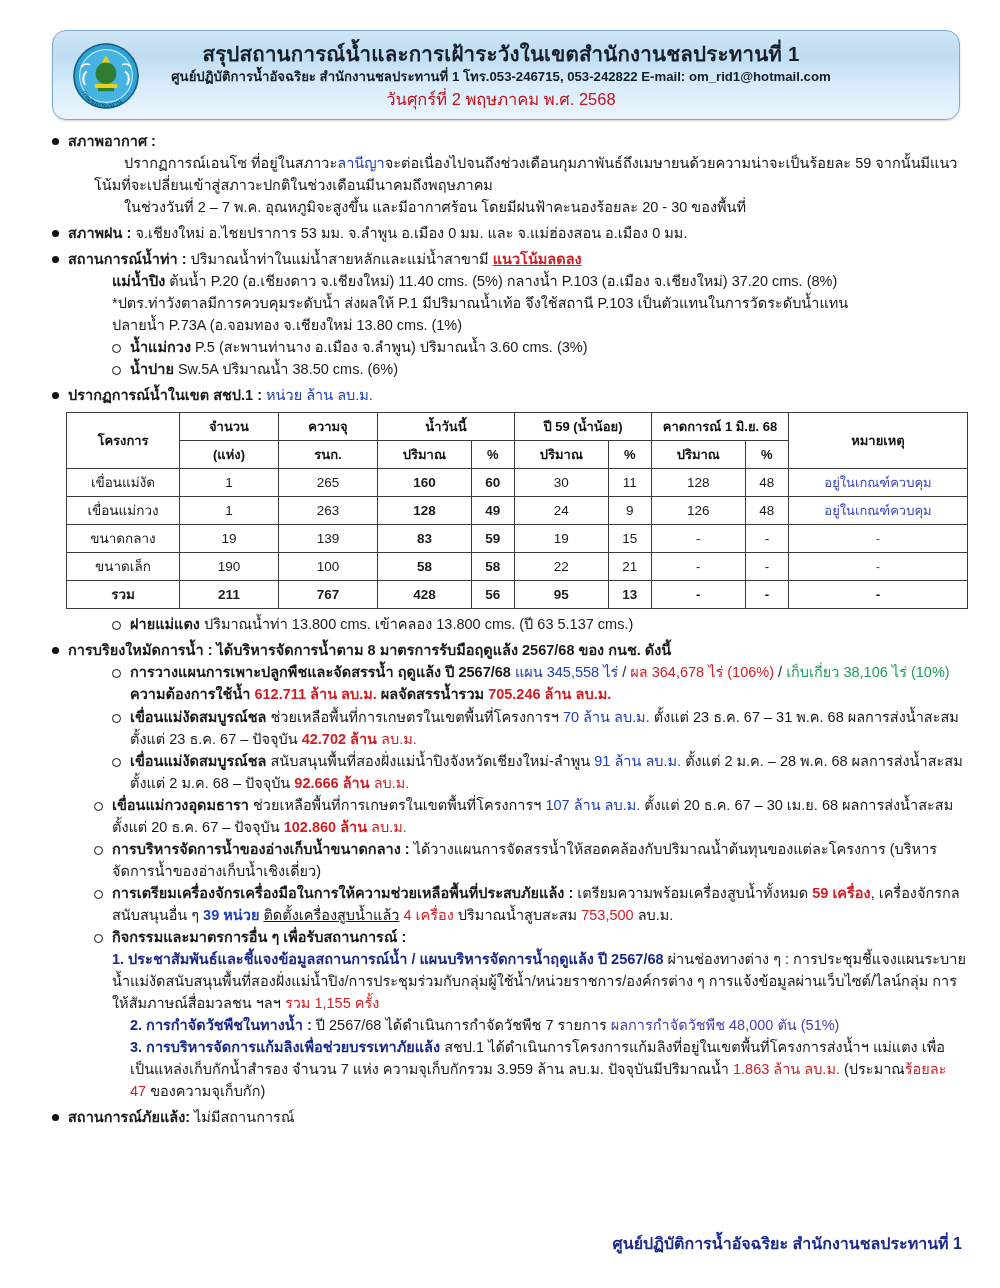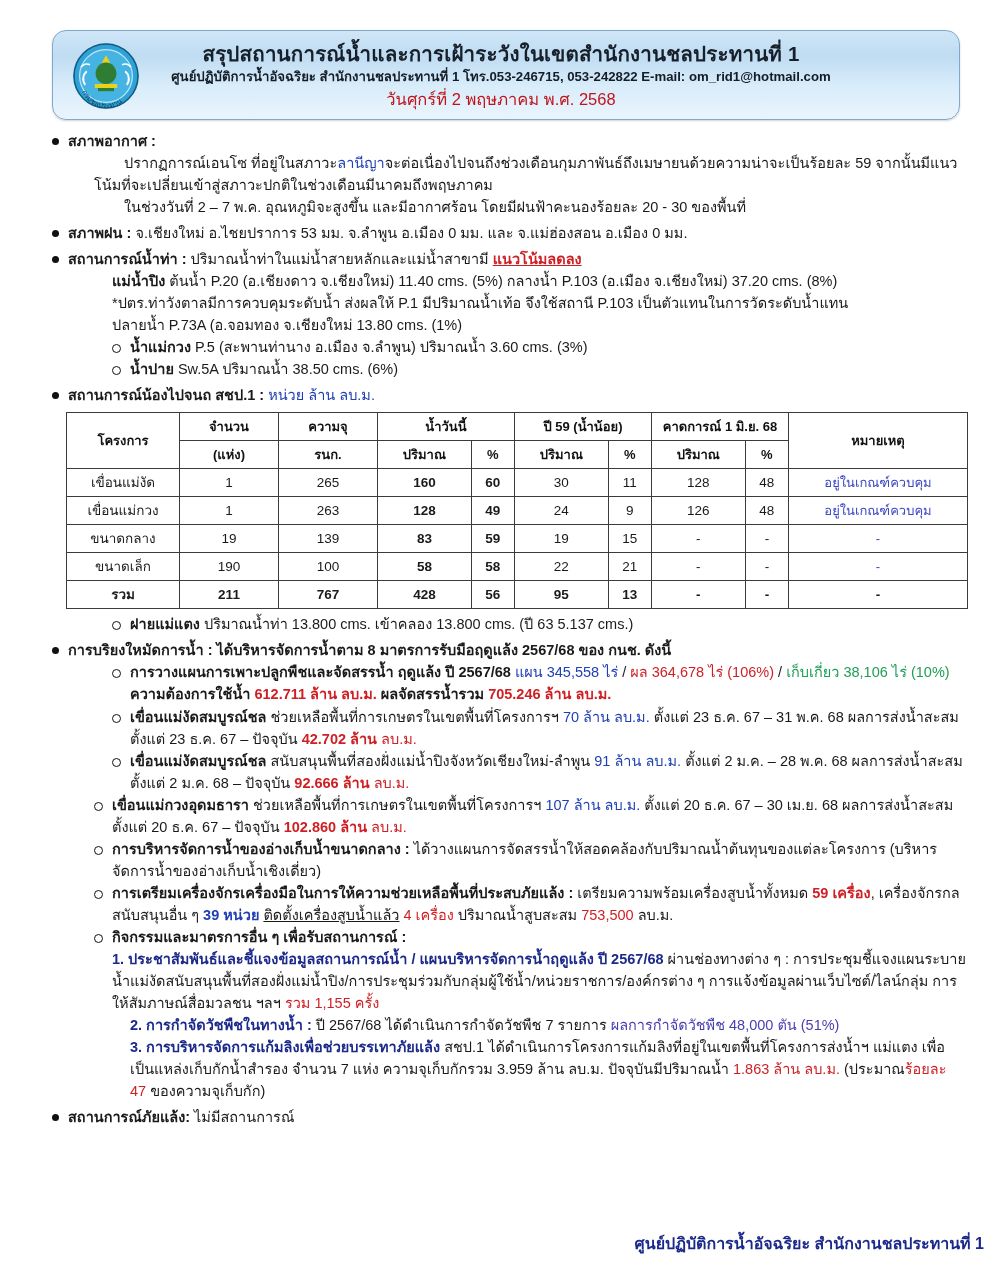--- a/index.html
+++ b/index.html
@@ -147,21 +147,21 @@
   td.v-bold { font-weight: bold; }
   tr.total td { font-weight: bold; }
   td.note { color: #3a46c4; font-size: 13px; }
 
   
   .footer {
     position: absolute;
     left: 0; right: 0;
     bottom: 62px;
     text-align: right;
-    padding-right: 16px;
+    padding-right: 38px;
     font-size: 16px;
     font-weight: bold;
     color: #1b2a8a;
   }
 </style>
 </head>
 <body>
 
 <div class="page">
 
@@ -243,21 +243,21 @@
           <span class="b">น้ำปาย</span>
           <span>Sw.5A ปริมาณน้ำ 38.50 cms. (6%)</span>
         </span>
       </div>
     </div>
 
     <div class="blk">
       <div class="bullet-row">
         <span class="dot"></span>
         <span class="btext">
-          <span class="b">สถานการณ์น้องไปจนถ สชป.1 :</span>
+          <span class="b">ปรากฏการณ์น้ำในเขต สชป.1 :</span>
           <span class="blue">หน่วย ล้าน ลบ.ม.</span>
         </span>
       </div>
 
       <div class="tbl-wrap">
         <table class="wtab">
           <thead>
             <tr>
               <th rowspan="2" style="width:104px">โครงการ</th>
               <th style="width:90px">จำนวน</th>

